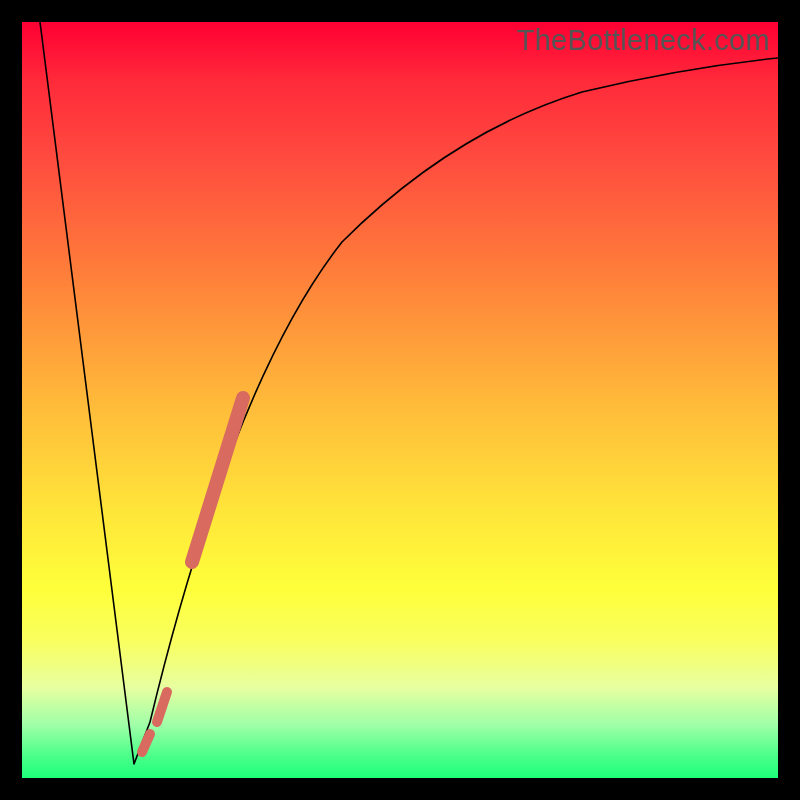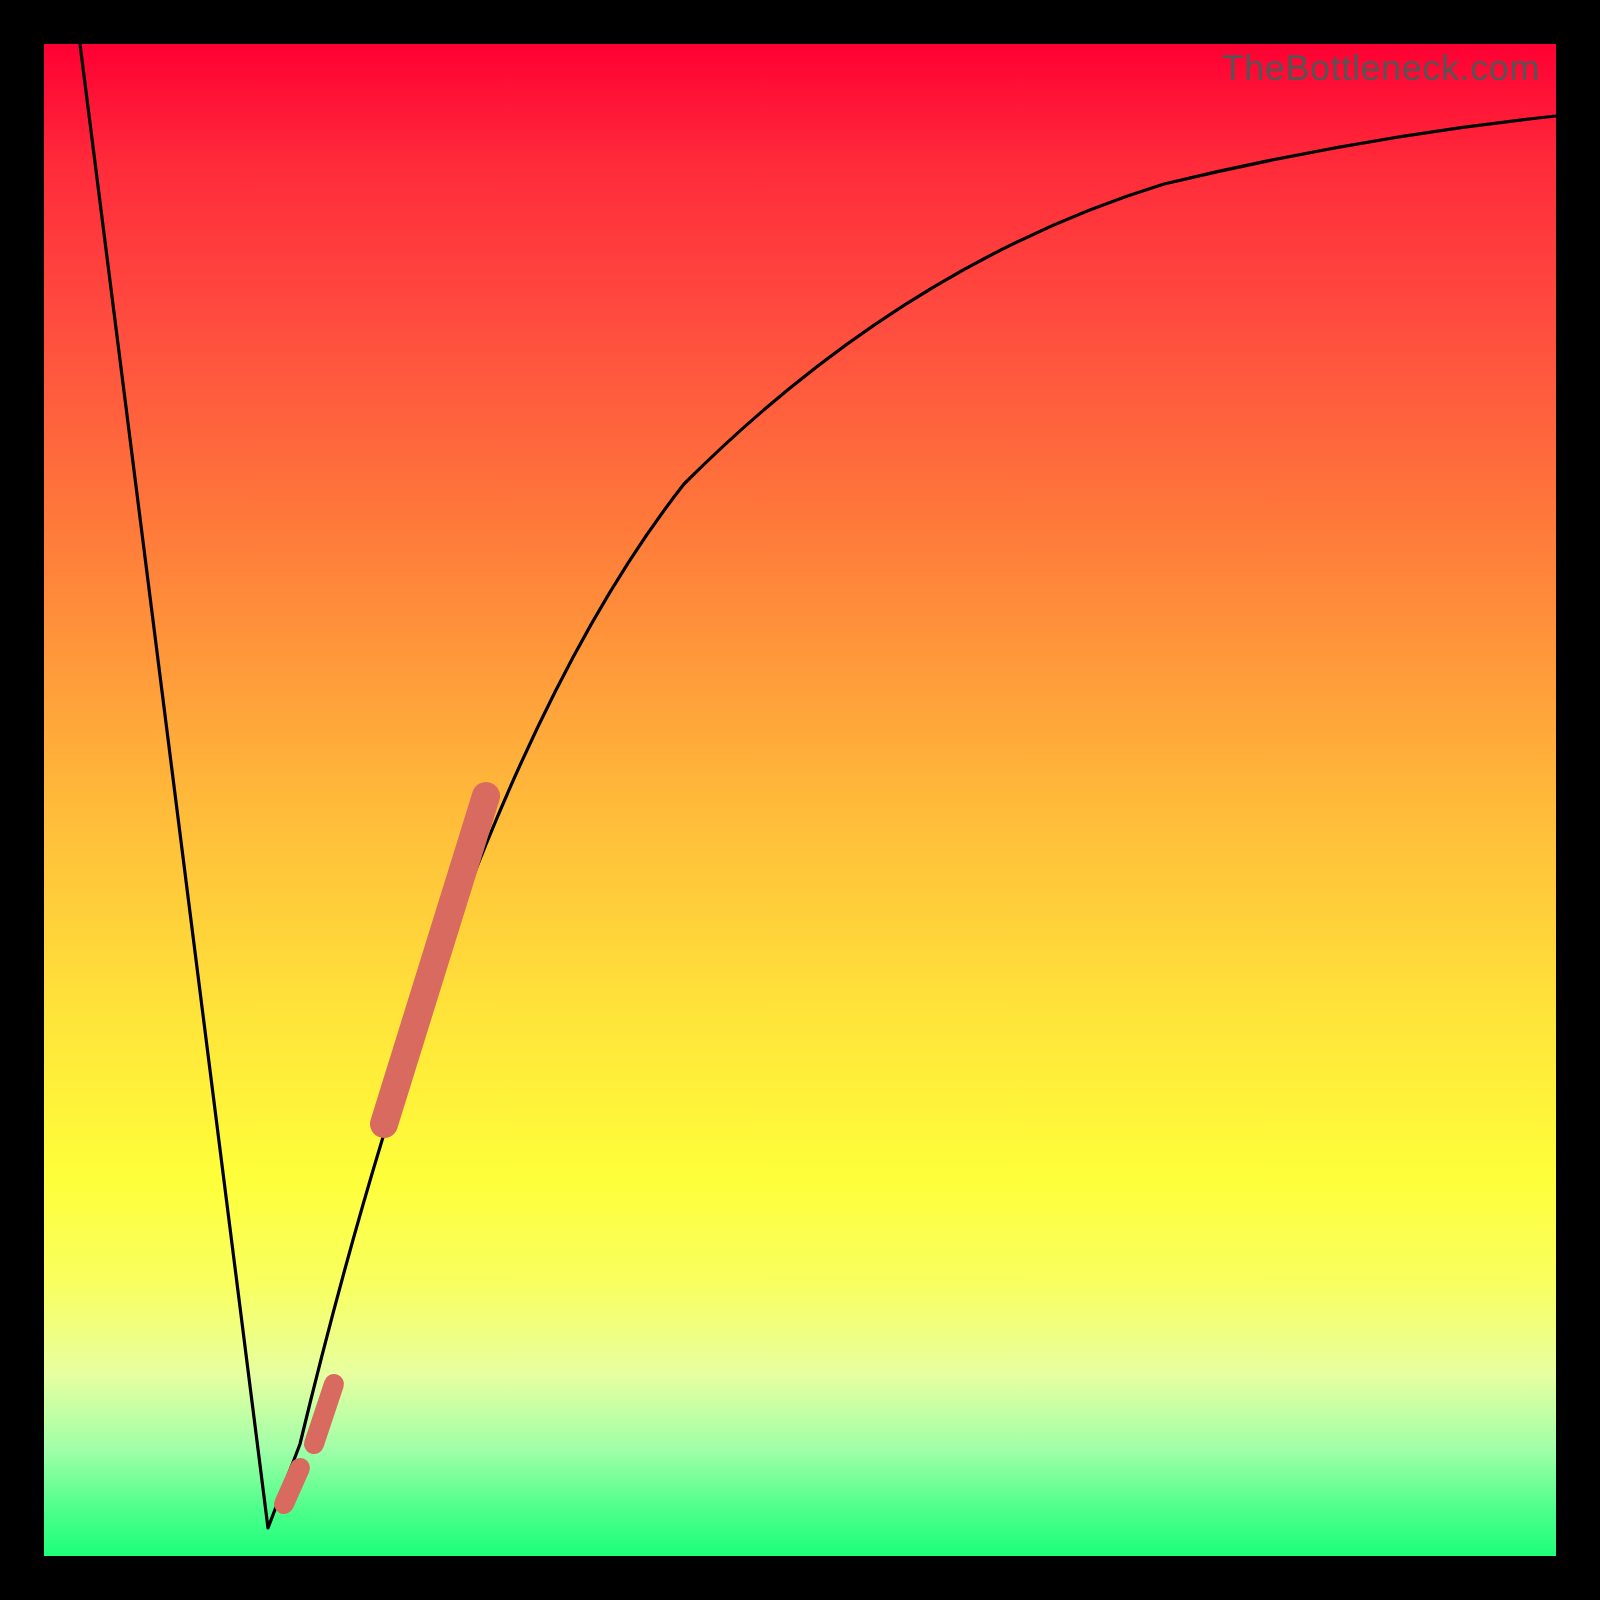--- a/index.html
+++ b/index.html
@@ -37,21 +37,21 @@
       #9fffa8 93%,
       #4cff8a 97%,
       #1dff7a 100%
     );
   }
   .watermark {
     position: absolute;
     top: 2px;
     right: 8px;
     color: #555;
-    font-size: 18px;
+    font-size: 29px;
     font-weight: 500;
     letter-spacing: 0.3px;
     z-index: 5;
   }
   svg.curve {
     position: absolute;
     left: 0;
     top: 0;
     width: 756px;
     height: 756px;

